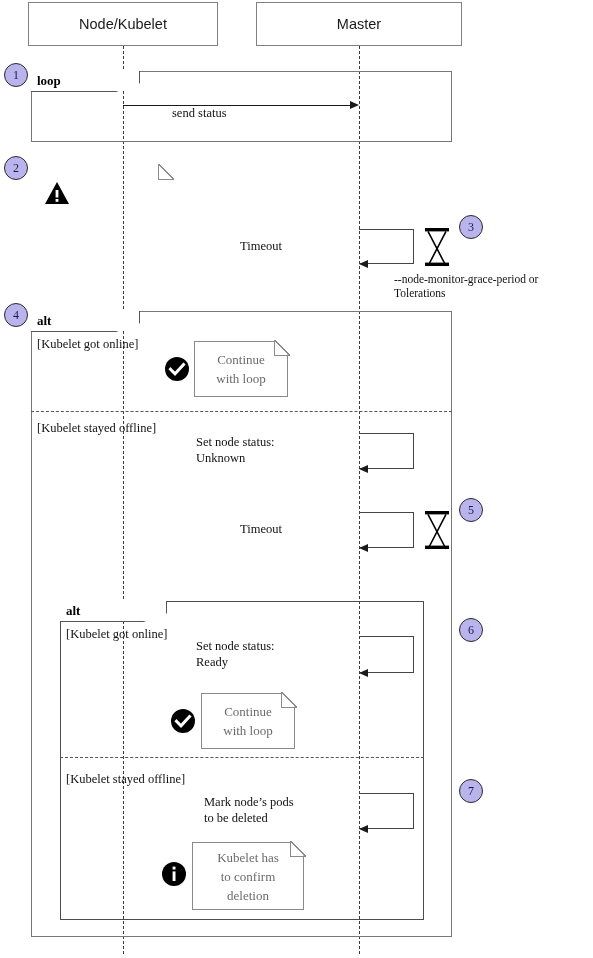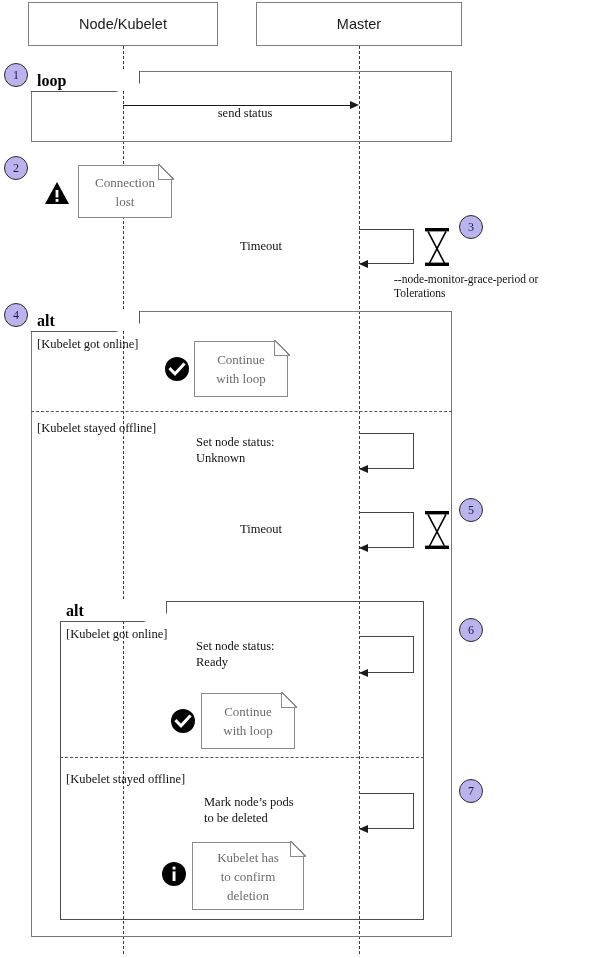--- a/index.html
+++ b/index.html
@@ -46,21 +46,21 @@
 
   .frag-tab {
     position: absolute;
     left: 0;
     top: 0;
     box-sizing: border-box;
     border-right: 1.4px solid #555;
     border-bottom: 1.4px solid #555;
     background: #ffffff;
     font-weight: bold;
-    font-size: 16px;
+    font-size: 13px;
     color: #000;
     padding: 1px 0 0 6px;
     -webkit-clip-path: polygon(0 0, 100% 0, 100% 58%, 78% 100%, 0 100%);
     clip-path: polygon(0 0, 100% 0, 100% 58%, 78% 100%, 0 100%);
     line-height: 18px;
   }
   .guard {
     position: absolute;
     font-size: 12.5px;
     color: #111;
@@ -93,21 +93,21 @@
     border-right: 9px solid #1a1a1a;
   }
   .msg-label {
     position: absolute;
     font-size: 12.5px;
     color: #111;
     text-align: left;
     white-space: pre-line;
     line-height: 16px;
   }
-  .msg-label.center { text-align: center; font-family: Liberation Serif, serif; }
+  .msg-label.center { text-align: left; font-family: Liberation Serif, serif; }
   .self-msg-box {
     position: absolute;
     box-sizing: border-box;
     border-top: 1.4px solid #444;
     border-right: 1.4px solid #444;
     border-bottom: 1.4px solid #444;
   }
   .tiny-note {
     position: absolute;
     font-size: 11.5px;
@@ -200,22 +200,20 @@
   <div class="badge" style="left:4px; top:156px;">
     <span>2</span>
   </div>
   <div class="icon" style="left:44px; top:180px;">
     <svg width="26" height="26" viewBox="0 0 26 26">
       <polygon points="13,2 25,24 1,24" fill="#000"></polygon>
       <rect x="11.6" y="10" width="2.8" height="7.5" fill="#fff"></rect>
       <rect x="11.6" y="19" width="2.8" height="2.8" fill="#fff"></rect>
     </svg>
   </div>
-  <div class="note" style="left:78px; top:165px; width:94px; height:53px;">Connection
-lost</div>
   <div class="note-fold" style="left:158px; top:165px;"></div>
 
   <div class="msg-label" style="left:240px; top:238px; width:106px;">Timeout</div>
   <div class="self-msg-box" style="left:359px; top:229px; width:55px; height:35px;"></div>
   <div class="arrow-left" style="left:359px; top:259.5px;"></div>
   <div class="tiny-note" style="left:362px; top:272px; width:180px;">--node-monitor-grace-period or
 Tolerations</div>
   <div class="icon" style="left:424px; top:227px;">
     <svg width="26" height="40" viewBox="0 0 26 40">
       <rect x="1" y="1" width="24" height="3.4" fill="#000"></rect>

